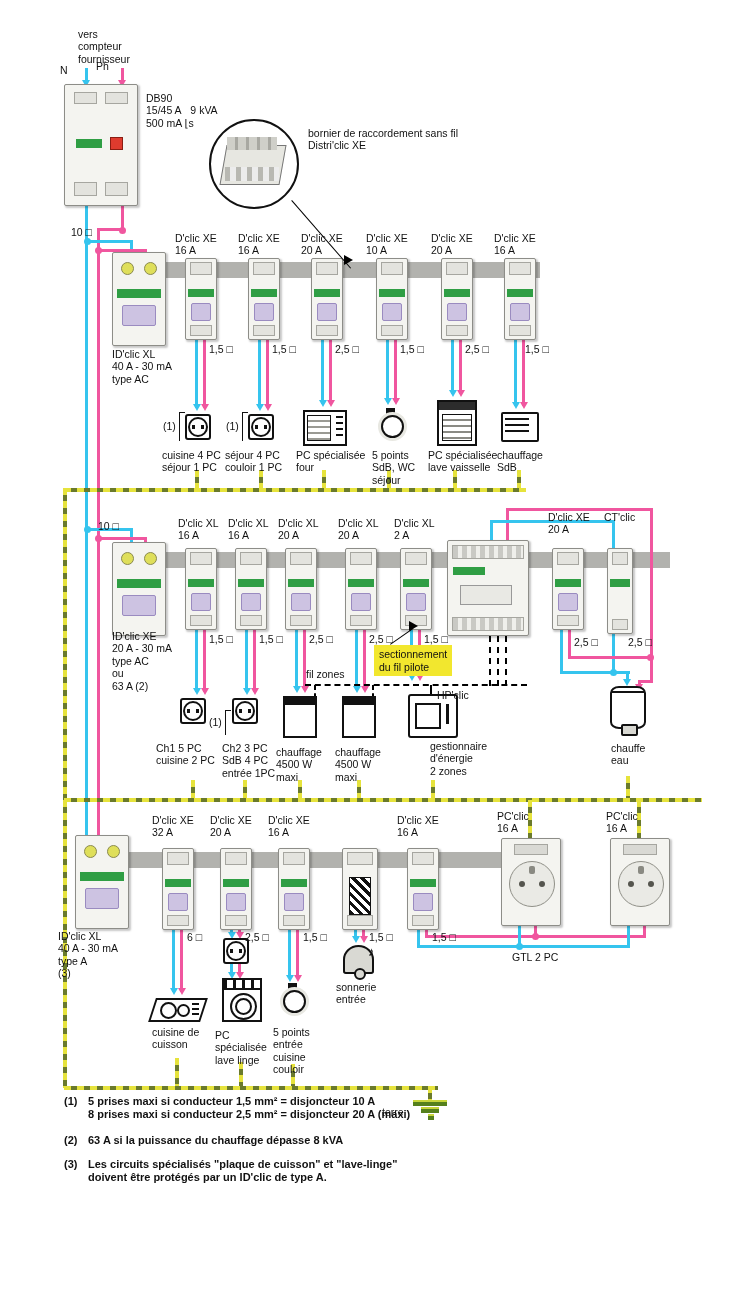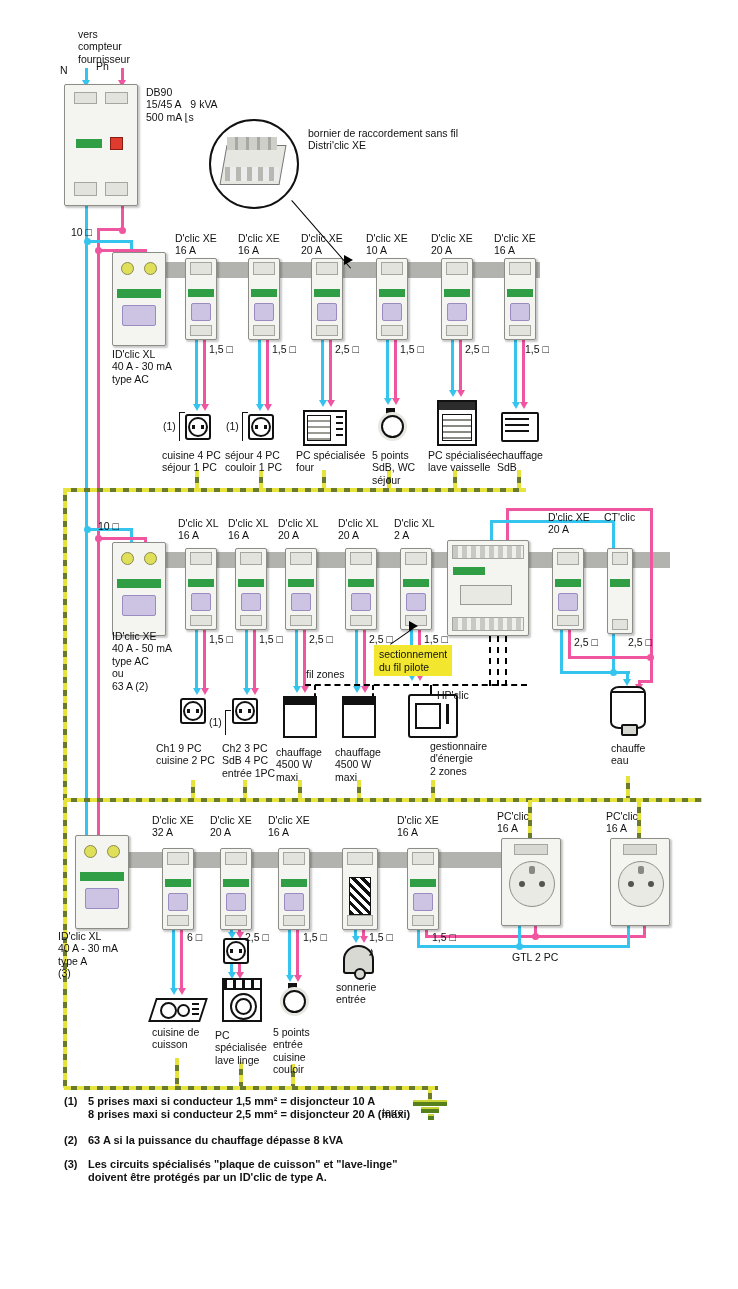--- a/index.html
+++ b/index.html
@@ -105,21 +105,21 @@
 </head>
 <body>
 
 <div id="stage">
 
   <div class="lbl" style="left:78px;top:28px">vers
 compteur
 fournisseur</div>
   <div class="lbl" style="left:60px;top:64px">N</div>
   <div class="lbl" style="left:96px;top:60px">Ph</div>
-  <div class="lbl" style="left:146px;top:86px">DB90
+  <div class="lbl" style="left:146px;top:92px">DB90
 15/45 A&nbsp;&nbsp;&nbsp;9 kVA
 500 mA ⌊s</div>
   <div class="lbl" style="left:308px;top:127px">bornier de raccordement sans fil
 Distri'clic XE</div>
 
   <div class="lbl" style="left:71px;top:226px">10 □</div>
   <div class="lbl" style="left:112px;top:348px">ID'clic XL
 40 A - 30 mA
 type AC</div>
   <div class="lbl" style="left:175px;top:232px">D'clic XE
@@ -153,21 +153,21 @@
   <div class="lbl" style="left:372px;top:449px">5 points
 SdB, WC
 séjour</div>
   <div class="lbl" style="left:428px;top:449px">PC spécialisée
 lave vaisselle</div>
   <div class="lbl" style="left:497px;top:449px">chauffage
 SdB</div>
 
   <div class="lbl" style="left:98px;top:520px">10 □</div>
   <div class="lbl" style="left:112px;top:630px">ID'clic XE
-40 A - 50 mA
+20 A - 30 mA
 type AC
 ou
 63 A (2)</div>
   <div class="lbl" style="left:178px;top:517px">D'clic XL
 16 A</div>
   <div class="lbl" style="left:228px;top:517px">D'clic XL
 16 A</div>
   <div class="lbl" style="left:278px;top:517px">D'clic XL
 20 A</div>
   <div class="lbl" style="left:338px;top:517px">D'clic XL
@@ -183,21 +183,21 @@
 20 A</div>
   <div class="lbl" style="left:574px;top:636px">2,5 □</div>
   <div class="lbl" style="left:604px;top:511px">CT'clic</div>
   <div class="lbl" style="left:628px;top:636px">2,5 □</div>
   <div class="note-box" style="left:374px;top:645px">sectionnement
 du fil pilote</div>
   <div class="lbl" style="left:306px;top:668px">fil zones</div>
   <div class="lbl" style="left:437px;top:689px">HP'clic</div>
   <div class="lbl" style="left:209px;top:716px">(1)</div>
   <div class="brkt" style="left:225px;top:710px;height:24px"></div>
-  <div class="lbl" style="left:156px;top:742px">Ch1 9 PC
+  <div class="lbl" style="left:156px;top:742px">Ch1 5 PC
 cuisine 2 PC</div>
   <div class="lbl" style="left:222px;top:742px">Ch2 3 PC
 SdB 4 PC
 entrée 1PC</div>
   <div class="lbl" style="left:276px;top:746px">chauffage
 4500 W
 maxi</div>
   <div class="lbl" style="left:335px;top:746px">chauffage
 4500 W
 maxi</div>

